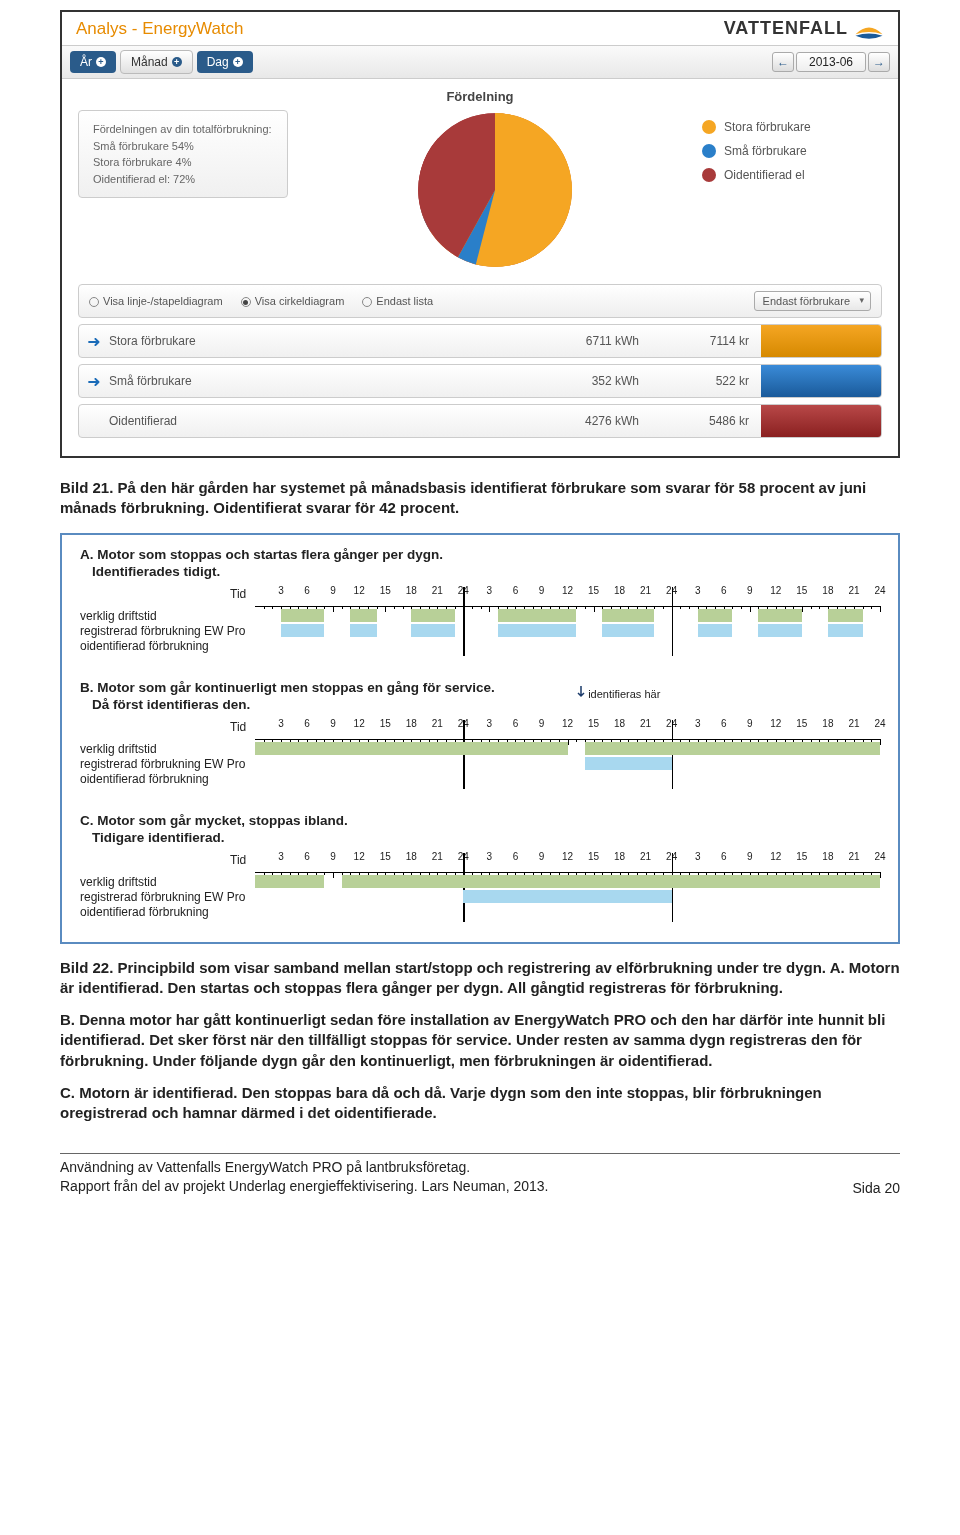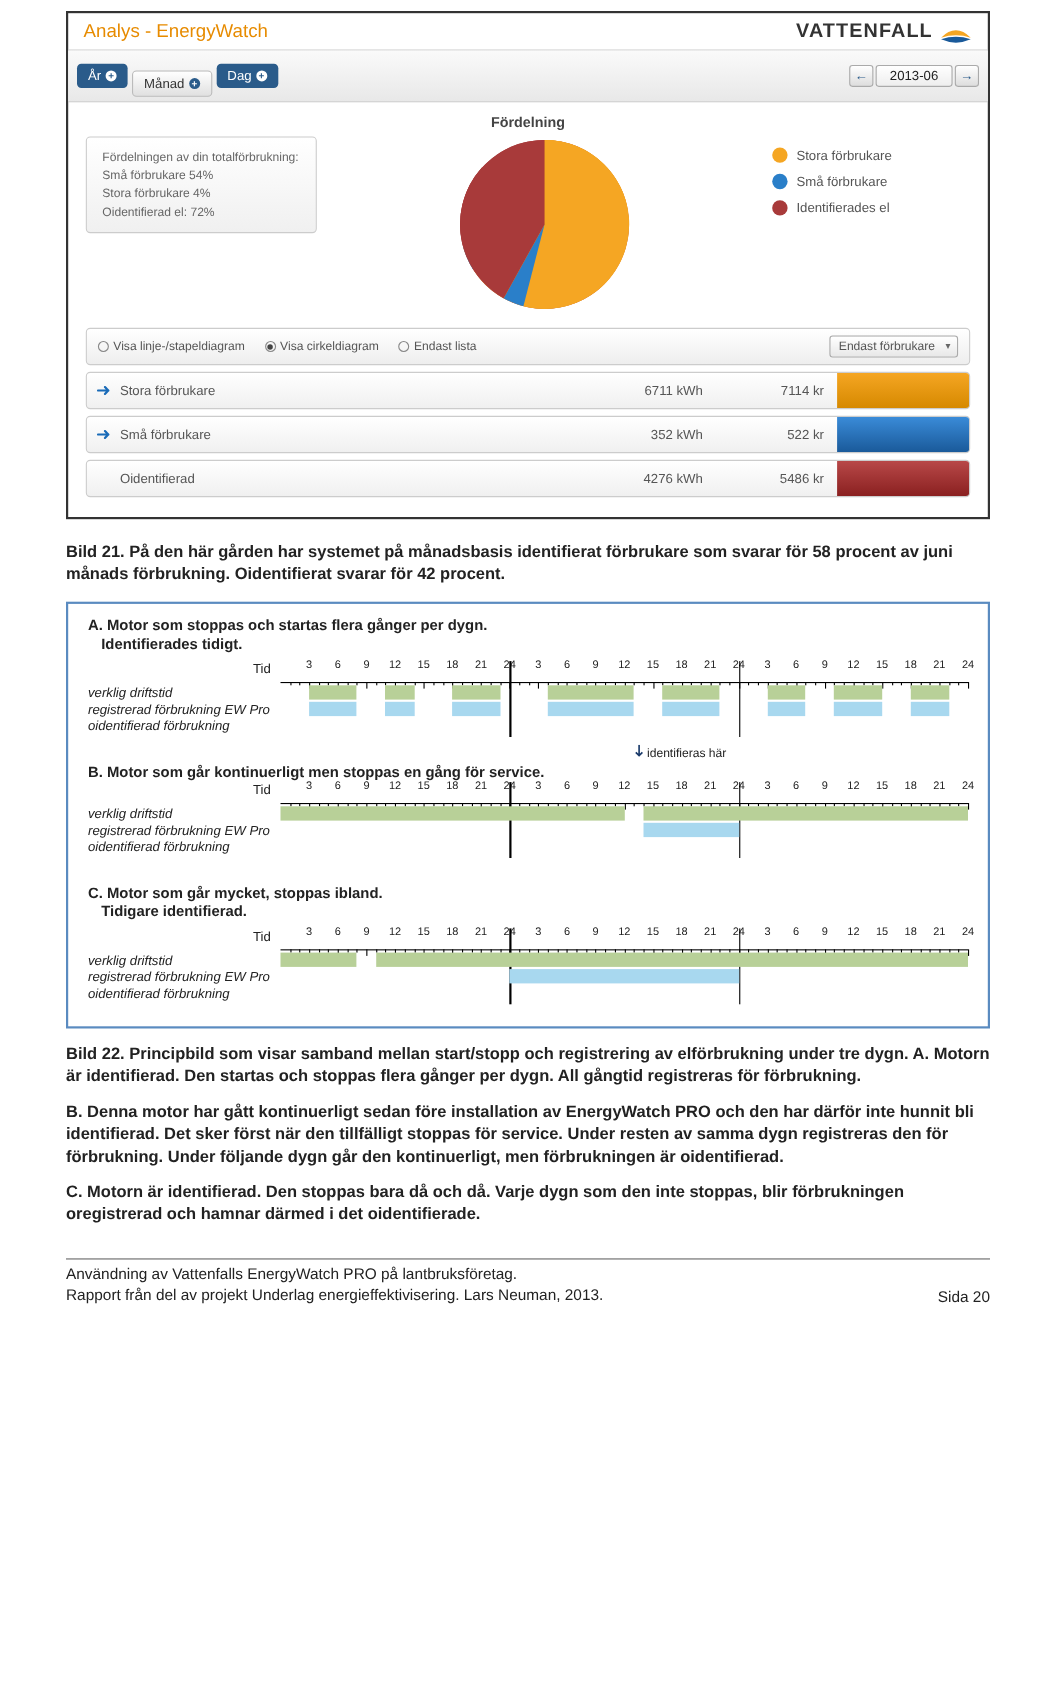--- a/index.html
+++ b/index.html
@@ -6,21 +6,21 @@
   body { font-family: Arial, sans-serif; background: #fff; width: 960px; margin: 0 auto; font-size: 13px; color: #222; }
   
   .app-window { border: 2px solid #333; margin: 10px 60px 20px 60px; background: #fff; }
   .app-header { display: flex; justify-content: space-between; align-items: center; padding: 6px 14px; border-bottom: 1px solid #ccc; }
   .app-title { color: #e78b00; font-size: 17px; font-weight: 500; }
   .brand { display: flex; align-items: center; gap: 6px; font-size: 18px; font-weight: bold; color: #333; letter-spacing: 1px; }
   .brand-icon { width: 30px; height: 20px; }
   
   .nav-bar { display: flex; align-items: center; background: linear-gradient(#fafafa,#e8e8e8); border-bottom: 1px solid #ccc; padding: 4px 8px; }
   .nav-tab { background: #2a5b8a; color: #fff; border-radius: 4px; padding: 4px 10px; margin-right: 4px; font-size: 12px; display:flex; align-items:center; gap:4px; }
-  .nav-tab.light { background: linear-gradient(#fff,#e0e0e0); color: #333; border:1px solid #bbb;margin-top:14px; }
+  .nav-tab.light { background: linear-gradient(#fff,#e0e0e0); color: #333; border:1px solid #bbb; }
   .nav-plus { width:10px;height:10px;background:#fff;color:#2a5b8a;border-radius:50%;font-size:9px;display:flex;align-items:center;justify-content:center;font-weight:bold; }
   .nav-spacer { flex:1; }
   .period-box { display:flex; align-items:center; gap:2px; }
   .arrow-btn { background:linear-gradient(#fff,#ddd); border:1px solid #aaa; width:22px;height:20px;display:flex;align-items:center;justify-content:center;color:#2a5b8a;font-size:12px;border-radius:3px; }
   .period-label { background:linear-gradient(#fff,#eee); border:1px solid #aaa; padding:2px 12px; font-size:12px; border-radius:3px; }
   
   .chart-area { padding: 10px 16px 6px 16px; }
   .chart-title { text-align:center; font-weight:bold; font-size:13px; color:#444; margin-bottom:6px; }
   .chart-row { display:flex; gap:20px; align-items:flex-start; }
   .info-box { border:1px solid #ccc; border-radius:4px; background:linear-gradient(#fff,#f0f0f0); padding:10px 14px; font-size:11px; color:#666; width:210px; line-height:1.5; }
@@ -48,21 +48,21 @@
   
   .caption { margin: 14px 60px; font-size: 15px; line-height: 1.35; }
   .caption b { font-weight: bold; }
   
   .timeline-panel { border: 2px solid #5a8bc0; margin: 8px 60px 14px 60px; padding: 12px 18px 18px 18px; }
   .scenario { margin-bottom: 26px; }
   .scenario-title { font-weight:bold; font-size:13.5px; margin-bottom:2px; }
   .scenario-sub { font-weight:bold; font-size:13.5px; margin-left:12px; margin-bottom:8px; }
   .tl-grid { display:flex; }
   .tl-labels { width:175px; font-size:12px; padding-top:22px; }
-  .tl-labels div { height:15px; line-height:15px;font-style:italic; }
+  .tl-labels div { height:15px; line-height:15px; }
   .tl-chart { flex:1; position:relative; }
   .tl-tidlabel { position:absolute; left:-25px; top:0; font-size:12px; }
   .tl-axis { height:20px; position:relative; border-bottom:1px solid #000; }
   .tick { position:absolute; bottom:-3px; width:1px; height:3px; background:#000; }
   .tick.major { height:6px; bottom:-6px; }
   .tick-label { position:absolute; top:-2px; font-size:10px; transform:translateX(-50%); }
   .day-sep { position:absolute; top:0; bottom:-50px; width:1.5px; background:#000; }
   .tl-band { height:13px; margin-top:2px; position:relative; }
   .seg { position:absolute; top:0; height:100%; }
   .c-green { background:#b8d098; }
@@ -140,21 +140,21 @@
         <div class="legend-item">
             <span class="legend-dot" style="background:#f5a623"></span>
             <span>Stora förbrukare</span>
           </div>
         <div class="legend-item">
             <span class="legend-dot" style="background:#2a7fc9"></span>
             <span>Små förbrukare</span>
           </div>
         <div class="legend-item">
             <span class="legend-dot" style="background:#a83a3a"></span>
-            <span>Identifierades el</span>
+            <span>Oidentifierad el</span>
           </div>
       </div>
     </div>
   </div>
 
   <div class="controls-row">
     <span><span class="radio"></span><span>Visa linje-/stapeldiagram</span></span>
     <span><span class="radio sel"></span><span>Visa cirkeldiagram</span></span>
     <span><span class="radio"></span><span>Endast lista</span></span>
     <span class="controls-spacer"></span>
@@ -325,20 +325,21 @@
           </div>
           <div class="tl-band"></div>
         </div>
     </div>
   </div>
 
   <div class="scenario">
     <div style="display:flex;align-items:flex-start;">
       <div style="flex:0 0 auto;">
         <div class="scenario-title">B. Motor som går kontinuerligt men stoppas en gång för service.</div>
+        <div class="scenario-sub">Då först identifieras den.</div>
       </div>
     </div>
     <div class="tl-grid">
       <div class="tl-labels">
         <div>verklig driftstid</div>
         <div>registrerad förbrukning EW Pro</div>
         <div>oidentifierad förbrukning</div>
       </div>
       <div class="tl-chart" id="tlB">
           <div class="tl-axis">

